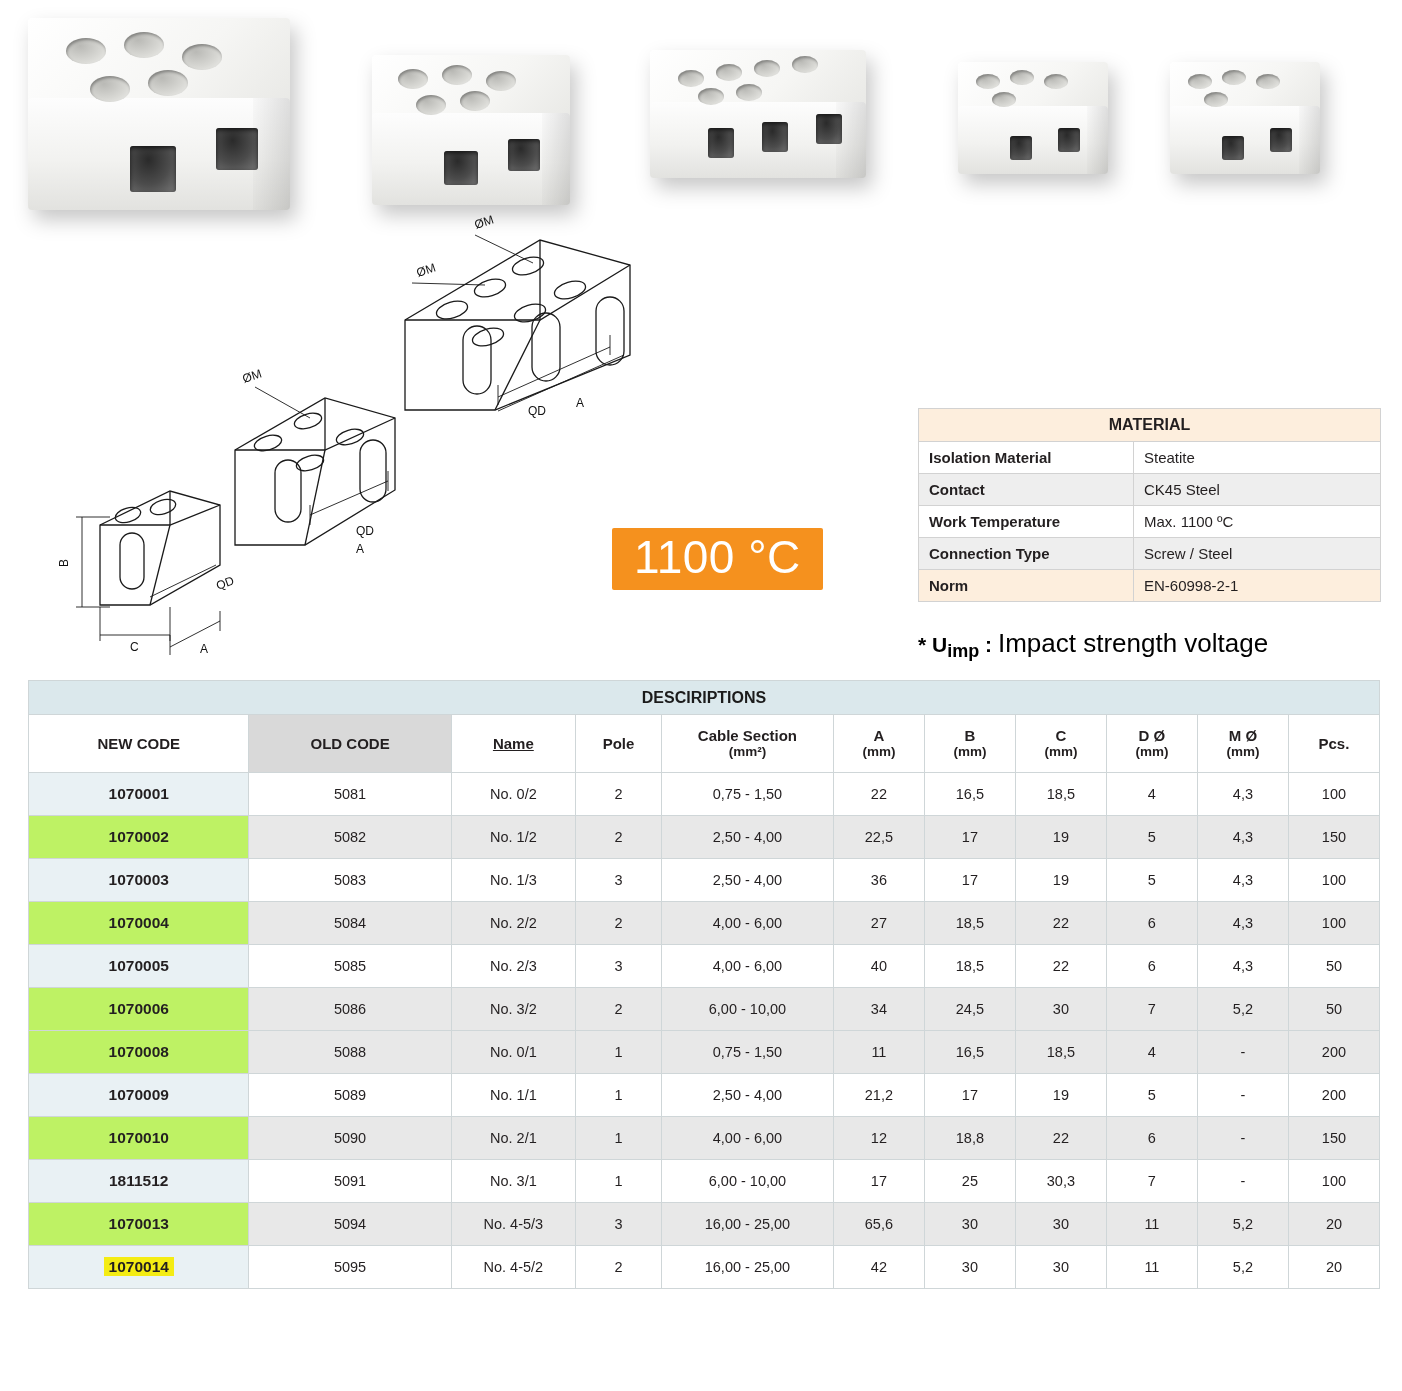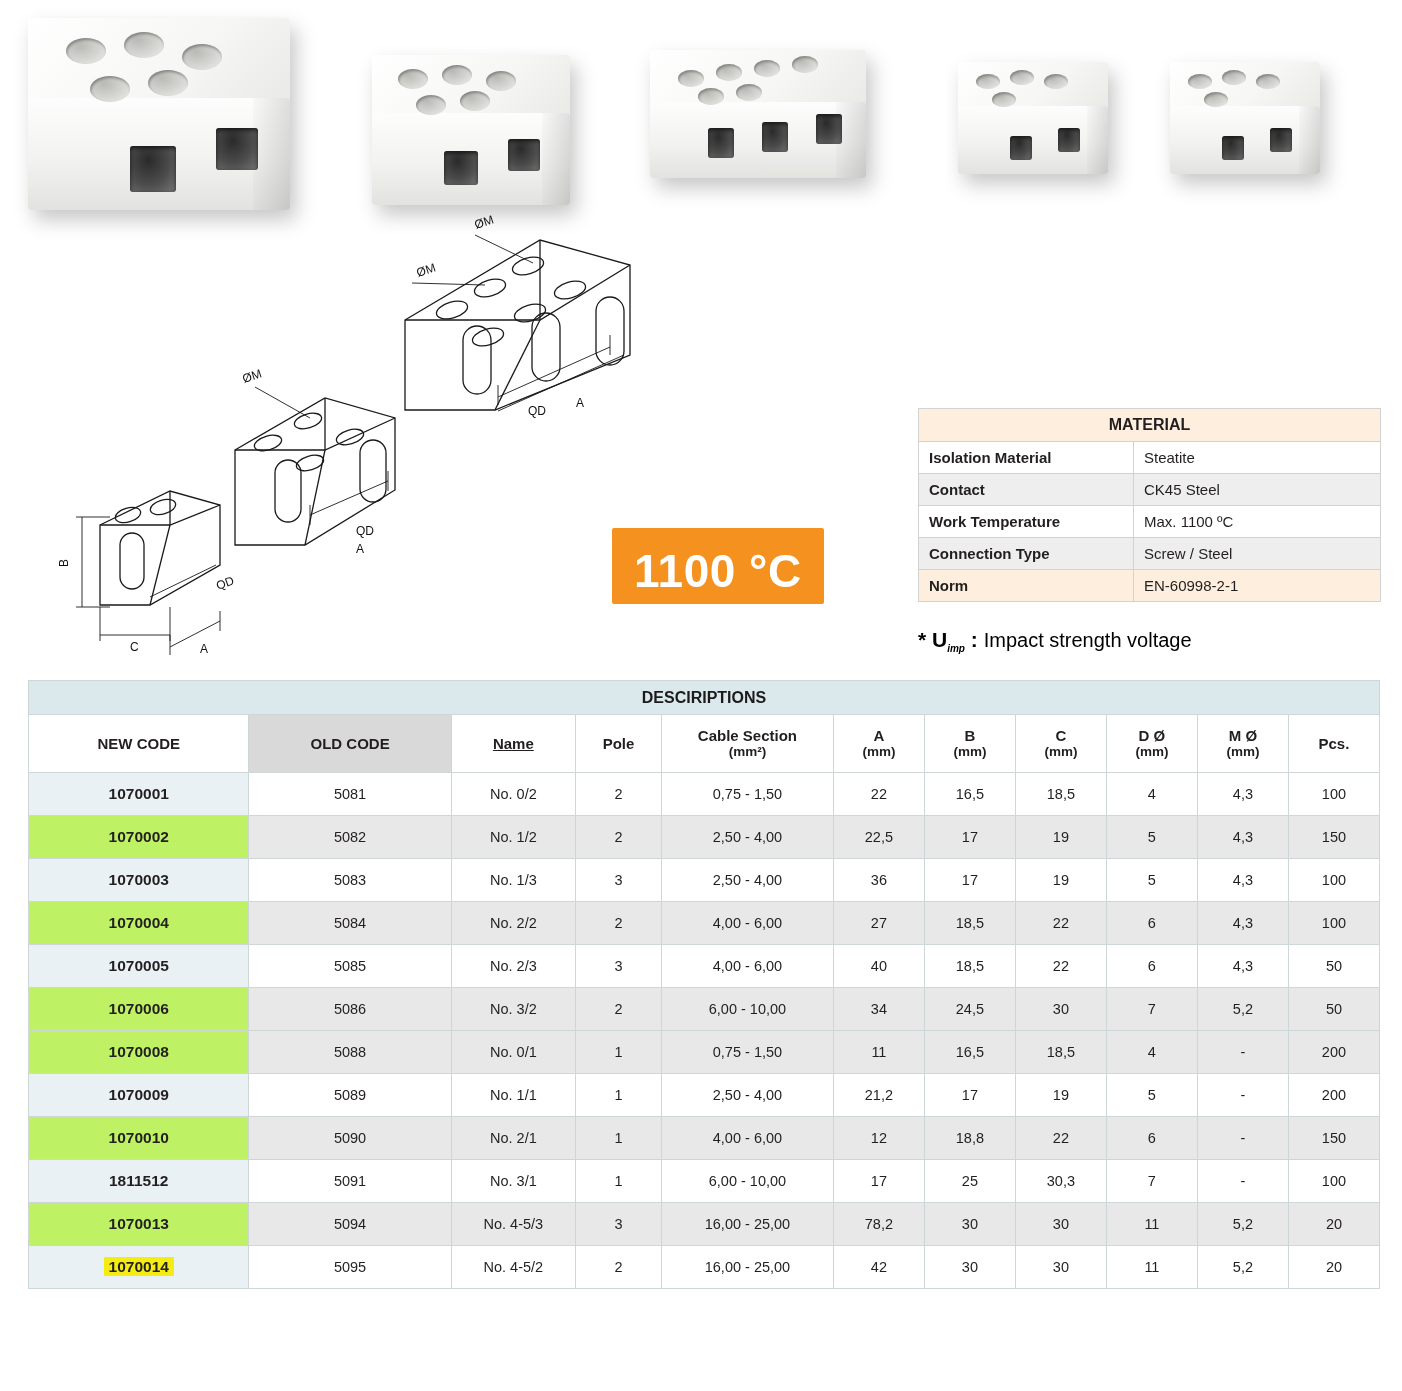--- a/index.html
+++ b/index.html
@@ -43,24 +43,24 @@
     background: linear-gradient(90deg, rgba(0,0,0,0.02), rgba(0,0,0,0.12));
     border-radius: 0 4px 4px 0;
   }
 
   
   .drawings { position: absolute; left: 20px; top: 215px; width: 660px; height: 460px; }
 
   
   .temp-badge {
     position: absolute; left: 612px; top: 528px;
-    padding: 20px 22px 10px 22px;
+    padding: 6px 22px 10px 22px;
     background: #f5911e;
     color: #ffffff;
-    font-size: 46px; font-weight: bold;
+    font-size: 46px; font-weight: normal;
     letter-spacing: 0.5px;
     line-height: 1;
     border-radius: 2px;
   }
 
   
   .material-wrap { position: absolute; left: 918px; top: 408px; width: 463px; }
   table.material { border-collapse: collapse; width: 100%; font-size: 15px; }
   table.material td { padding: 7px 10px; border: 1px solid #d2d2d2; }
   table.material tr.head td {
@@ -68,22 +68,22 @@
   }
   table.material td.k { width: 215px; font-weight: bold; }
   table.material tr.alt td { background: #eeeeee; }
   table.material tr.plain td { background: #ffffff; }
   table.material tr.tinted td { background: #fdeedd; }
 
   .uimp {
     position: absolute; left: 918px; top: 628px;
     font-size: 21px; font-weight: bold; color: #000;
   }
-  .uimp .sub { font-size: 10px; vertical-align: sub; font-style: italic; }
-  .uimp .norm { font-weight: normal; font-size: 20px; }
+  .uimp .sub { font-size: 18px; vertical-align: sub; }
+  .uimp .norm { font-weight: normal; font-size: 26px; }
 
   
   .main-table-wrap { position: absolute; left: 28px; top: 680px; width: 1352px; }
   table.main { border-collapse: collapse; width: 100%; font-size: 14.5px; }
   table.main th, table.main td {
     border: 1px solid #cfd6d8;
     text-align: center;
     padding: 0;
   }
   table.main tr.title th {
@@ -481,21 +481,21 @@
         <td>7</td>
         <td>-</td>
         <td>100</td>
       </tr>
       <tr class="alt">
         <td class="newcode">1070013</td>
         <td>5094</td>
         <td>No. 4-5/3</td>
         <td>3</td>
         <td>16,00 - 25,00</td>
-        <td>78,2</td>
+        <td>65,6</td>
         <td>30</td>
         <td>30</td>
         <td>11</td>
         <td>5,2</td>
         <td>20</td>
       </tr>
       <tr class="wht">
         <td class="newcode"><span class="hl">1070014</span></td>
         <td>5095</td>
         <td>No. 4-5/2</td>

